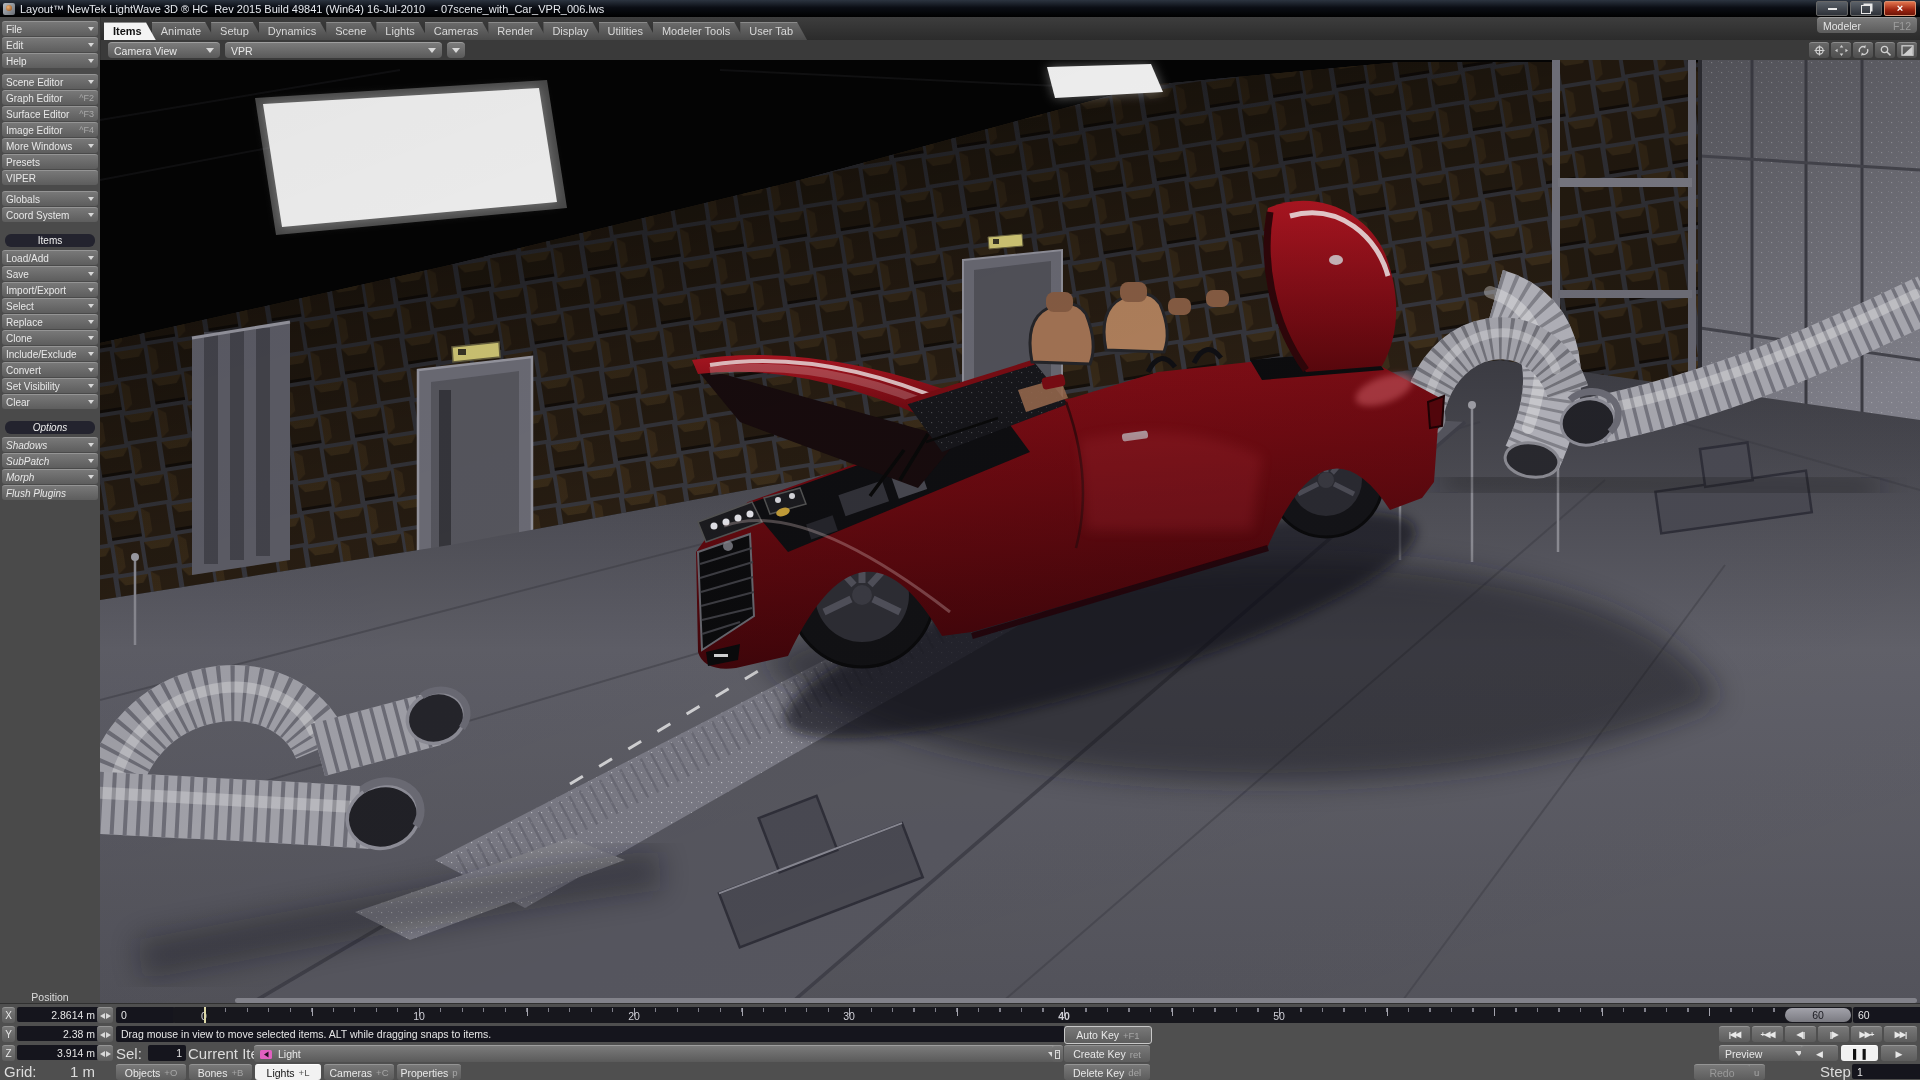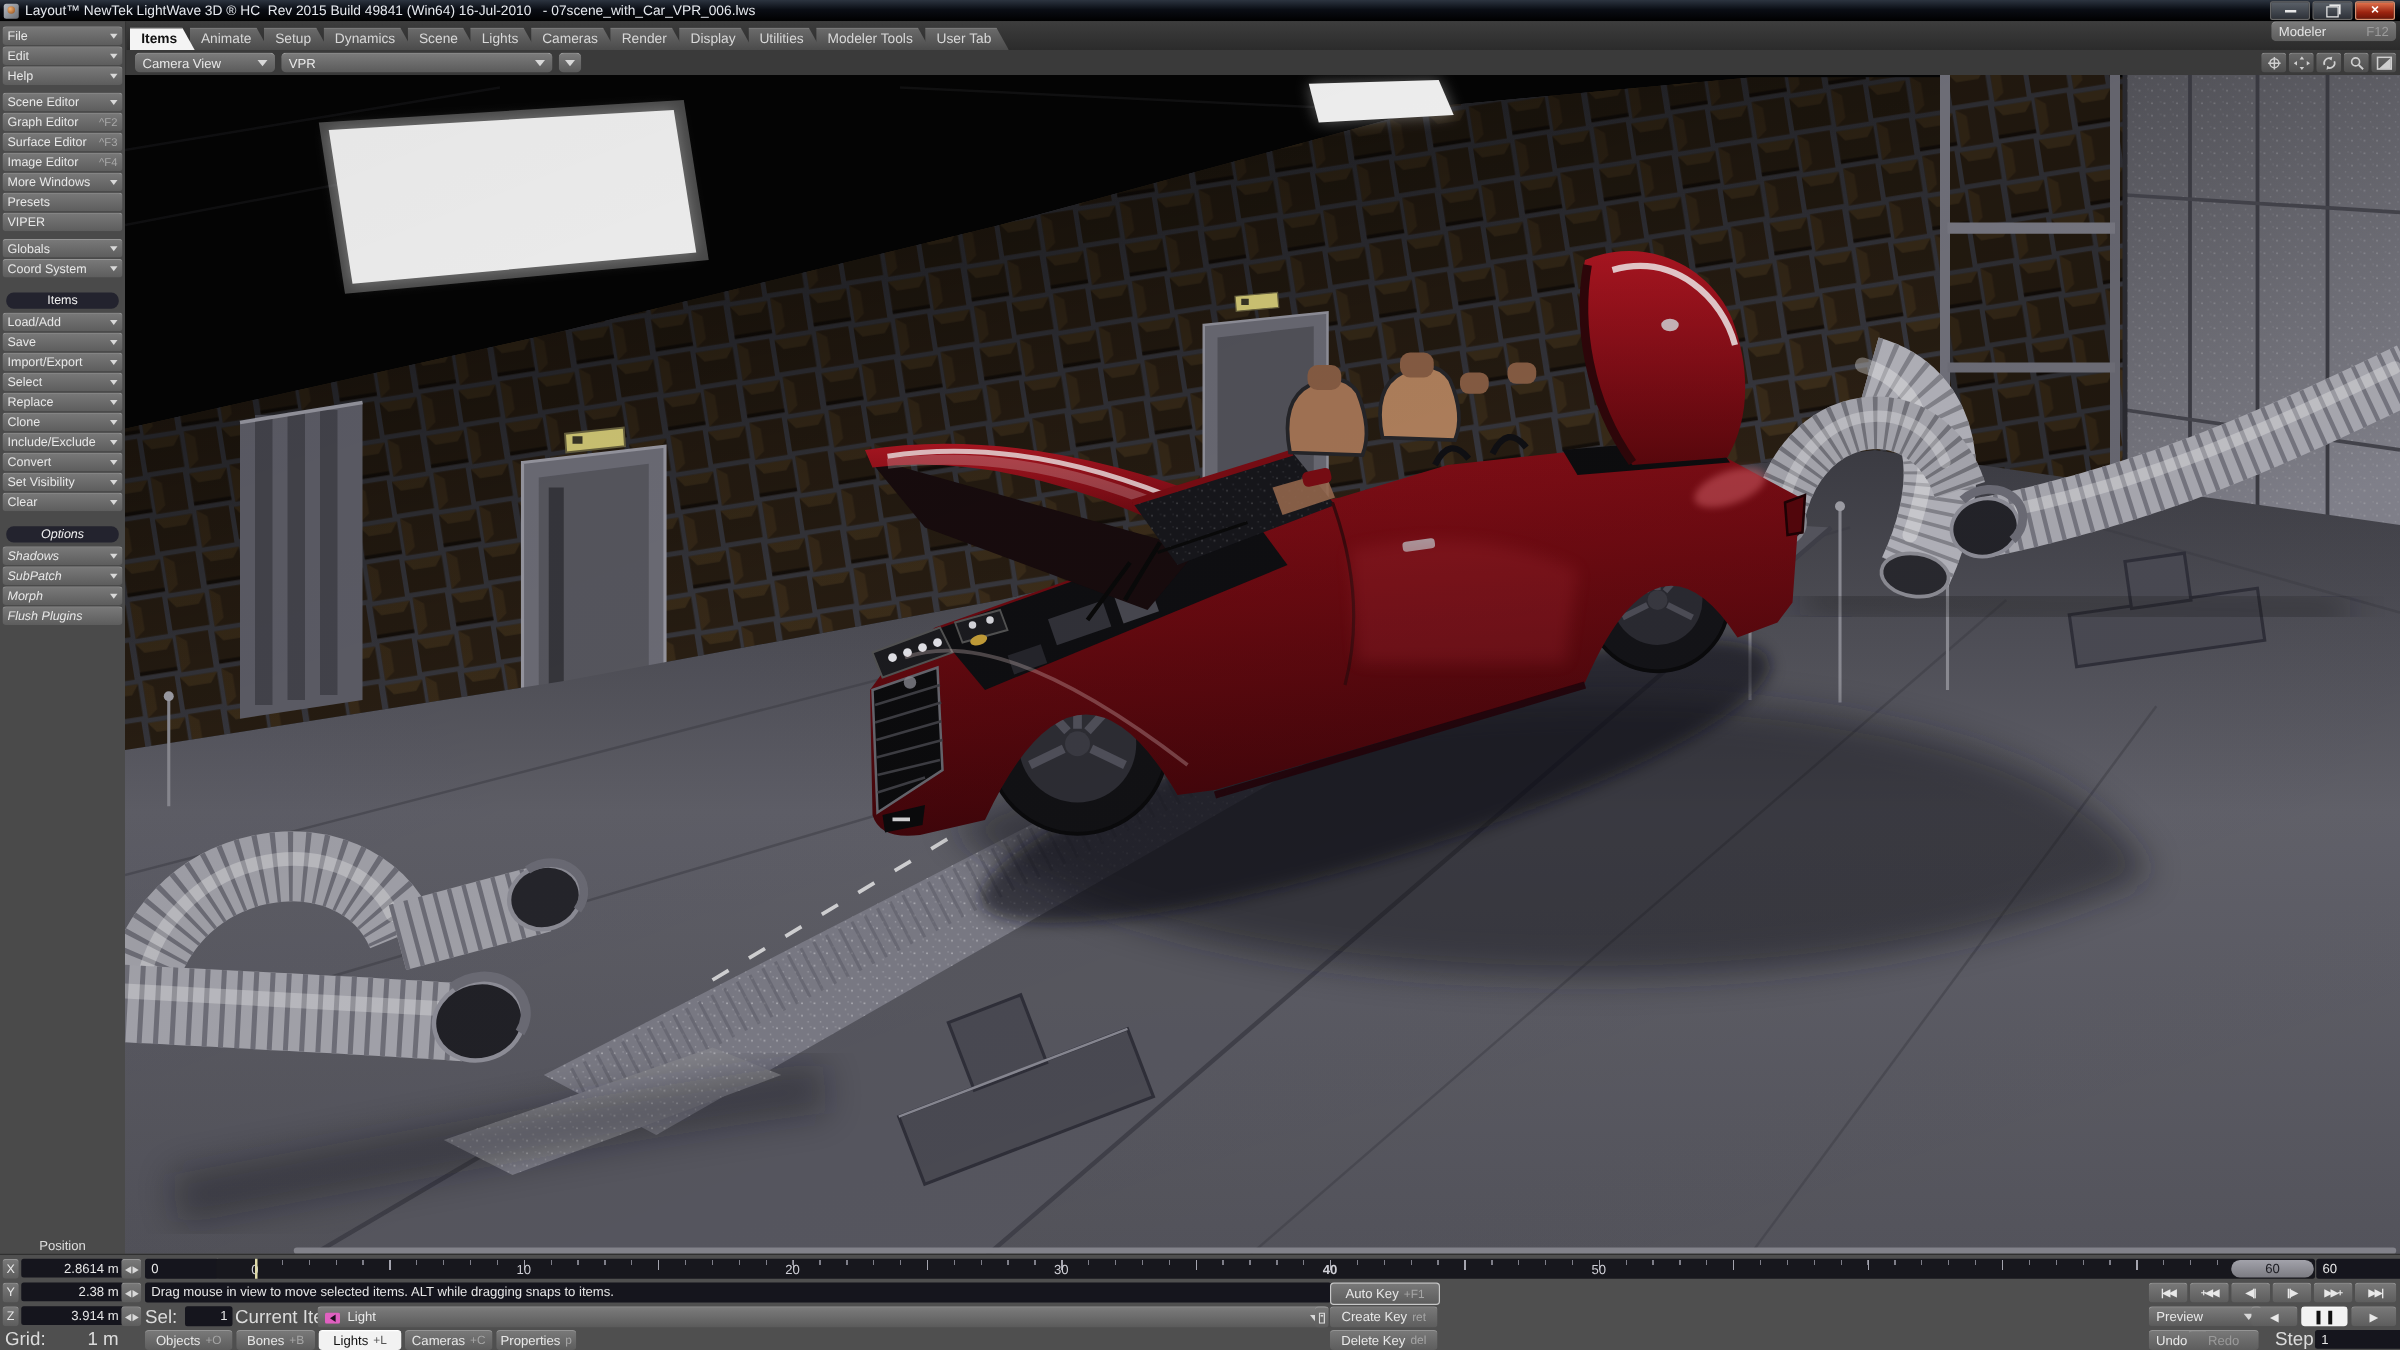--- a/index.html
+++ b/index.html
@@ -745,20 +745,20 @@
         <span class="sc">p</span>
       </div>
     <div class="abs btn" style="left:1064px;top:60px;width:86px;height:15px;">
       <span>Delete Key</span>
         <span class="sc">del</span>
     </div>
     <div class="abs btn" style="left:1719px;top:60px;width:46px;height:15px;">
         <span>Undo</span>
         <span class="sc">u</span>
       </div>
-    <div class="abs btn" style="left:1751px;top:60px;width:56px;height:15px;color:#9a9a9a;">
+    <div class="abs btn" style="left:1694px;top:60px;width:56px;height:15px;color:#9a9a9a;">
         <span>Redo</span>
       </div>
     <div class="abs plain" style="left:1820px;top:60px;height:15px;">Step</div>
     <div class="abs field left" style="left:1852px;top:60px;width:65px;height:15px;">1</div>
   </div>
 
 </div>
 
 </body></html>

